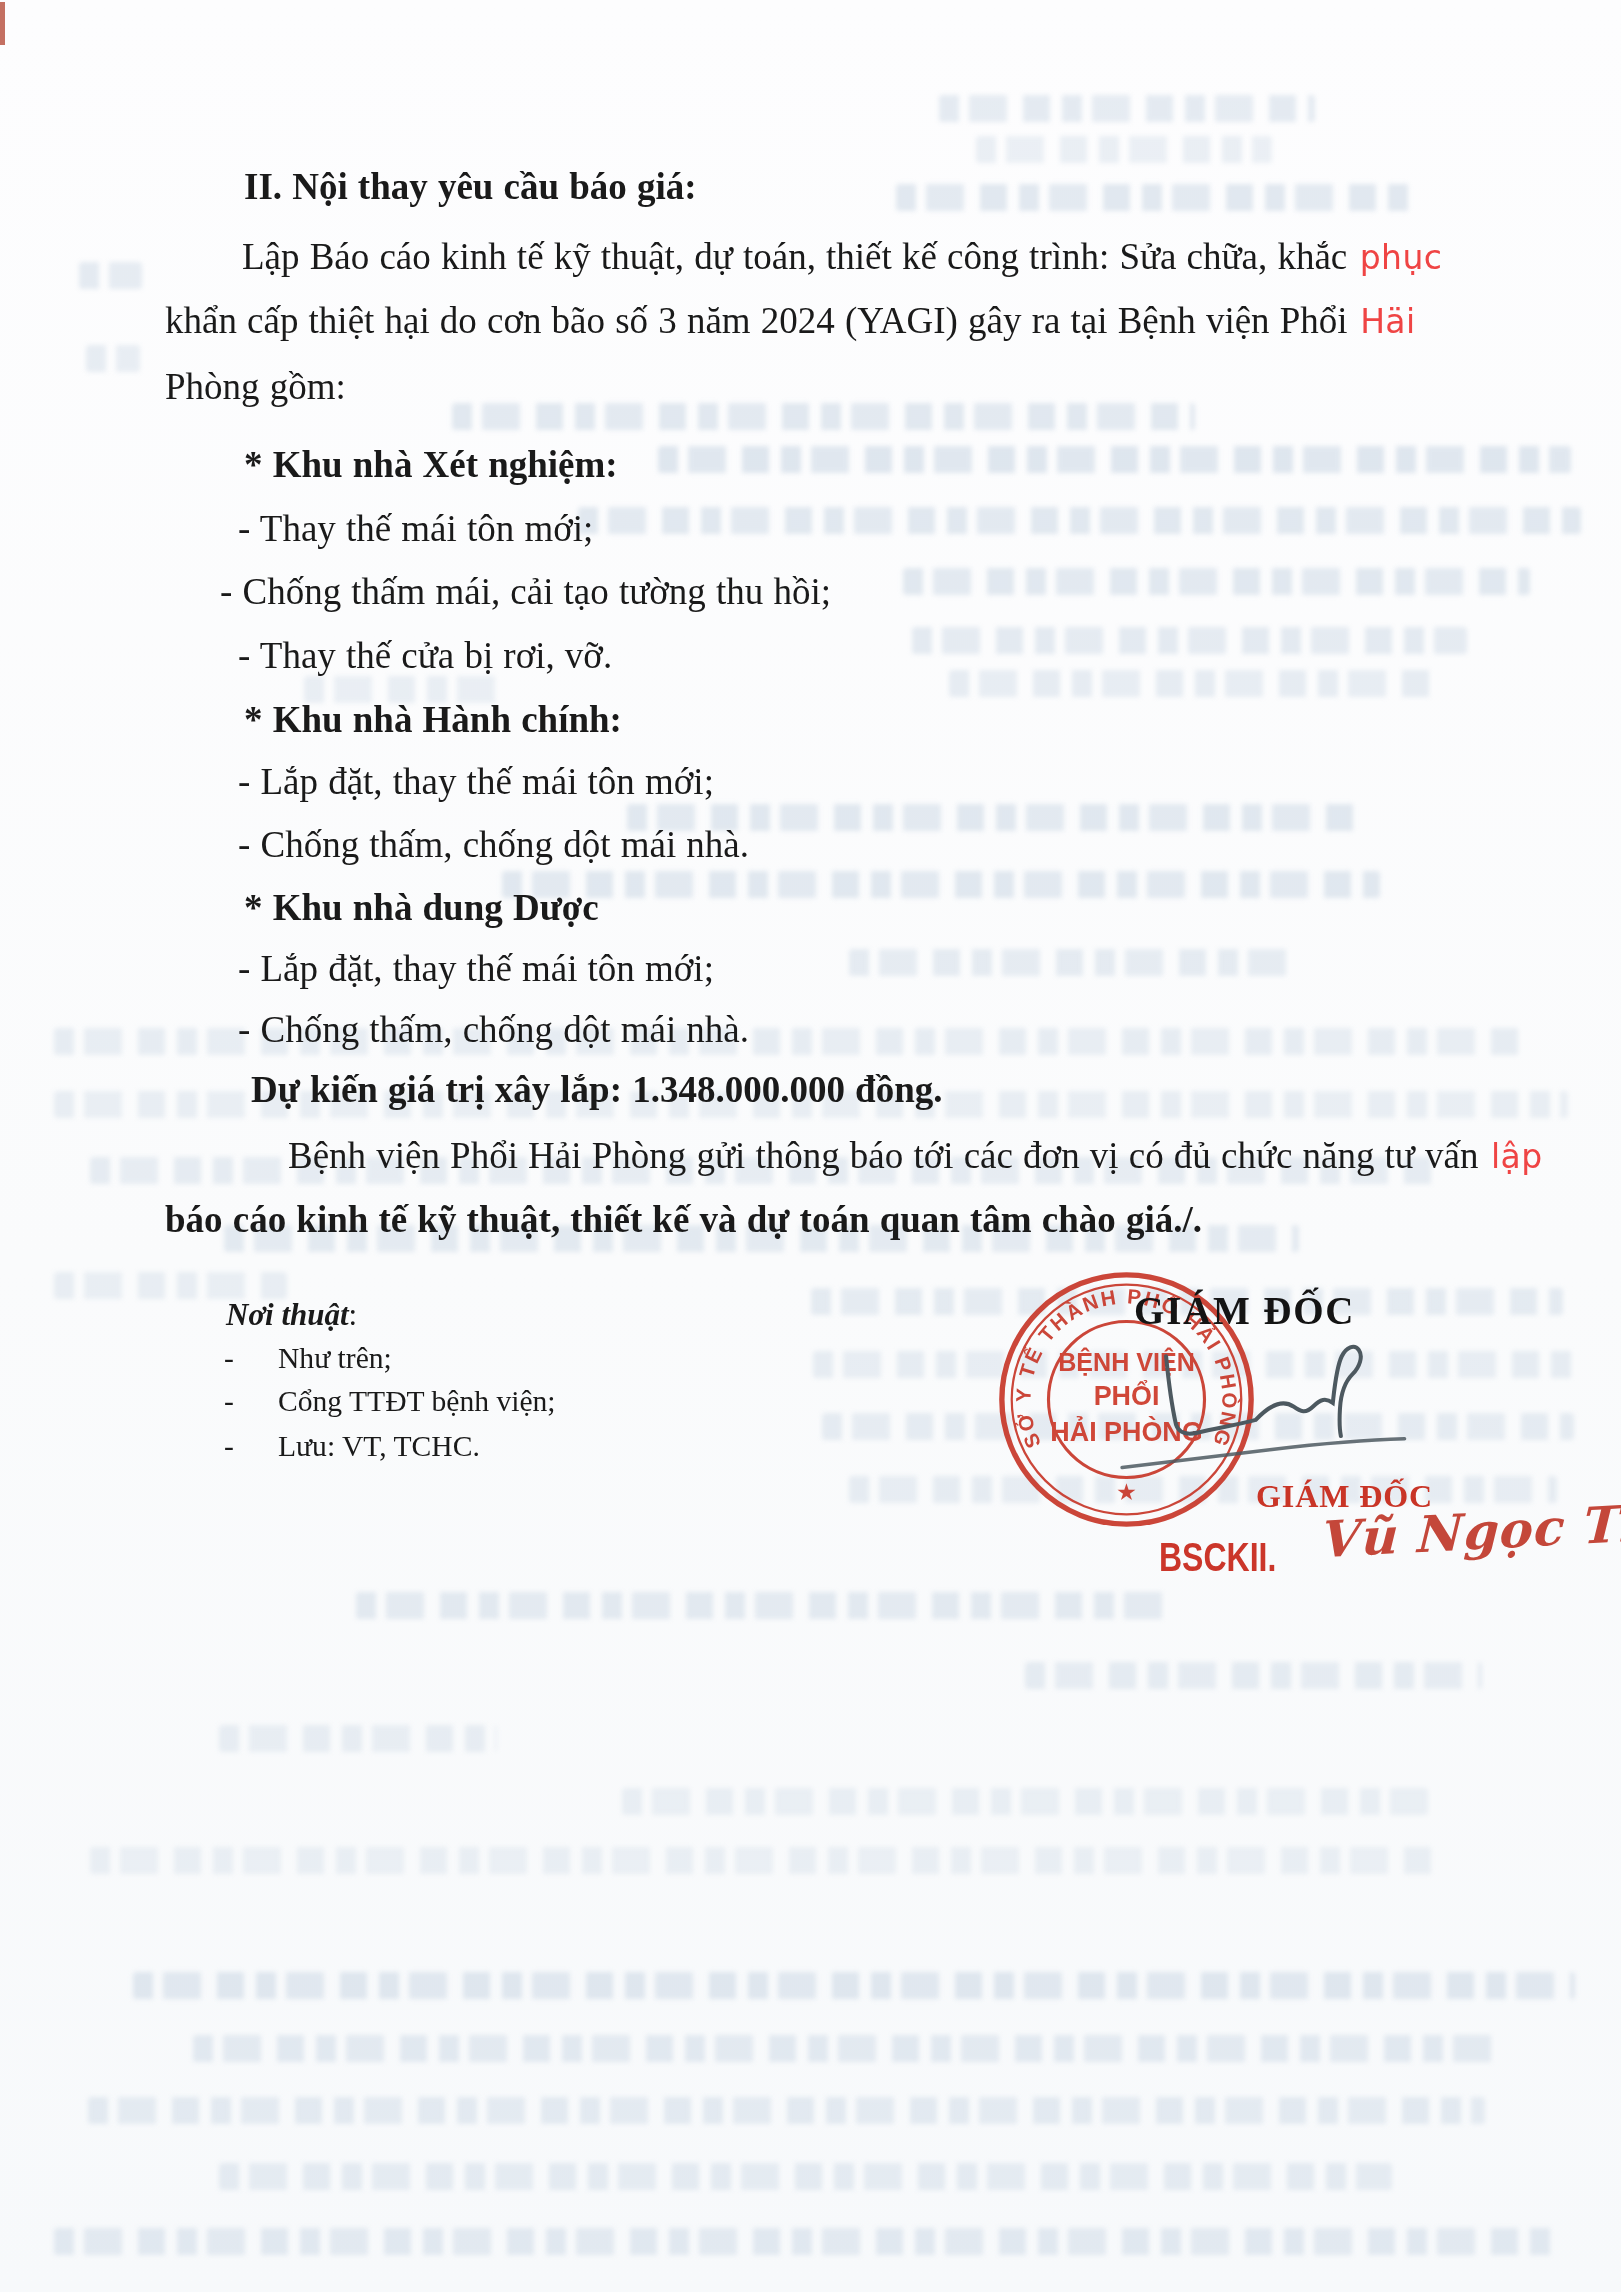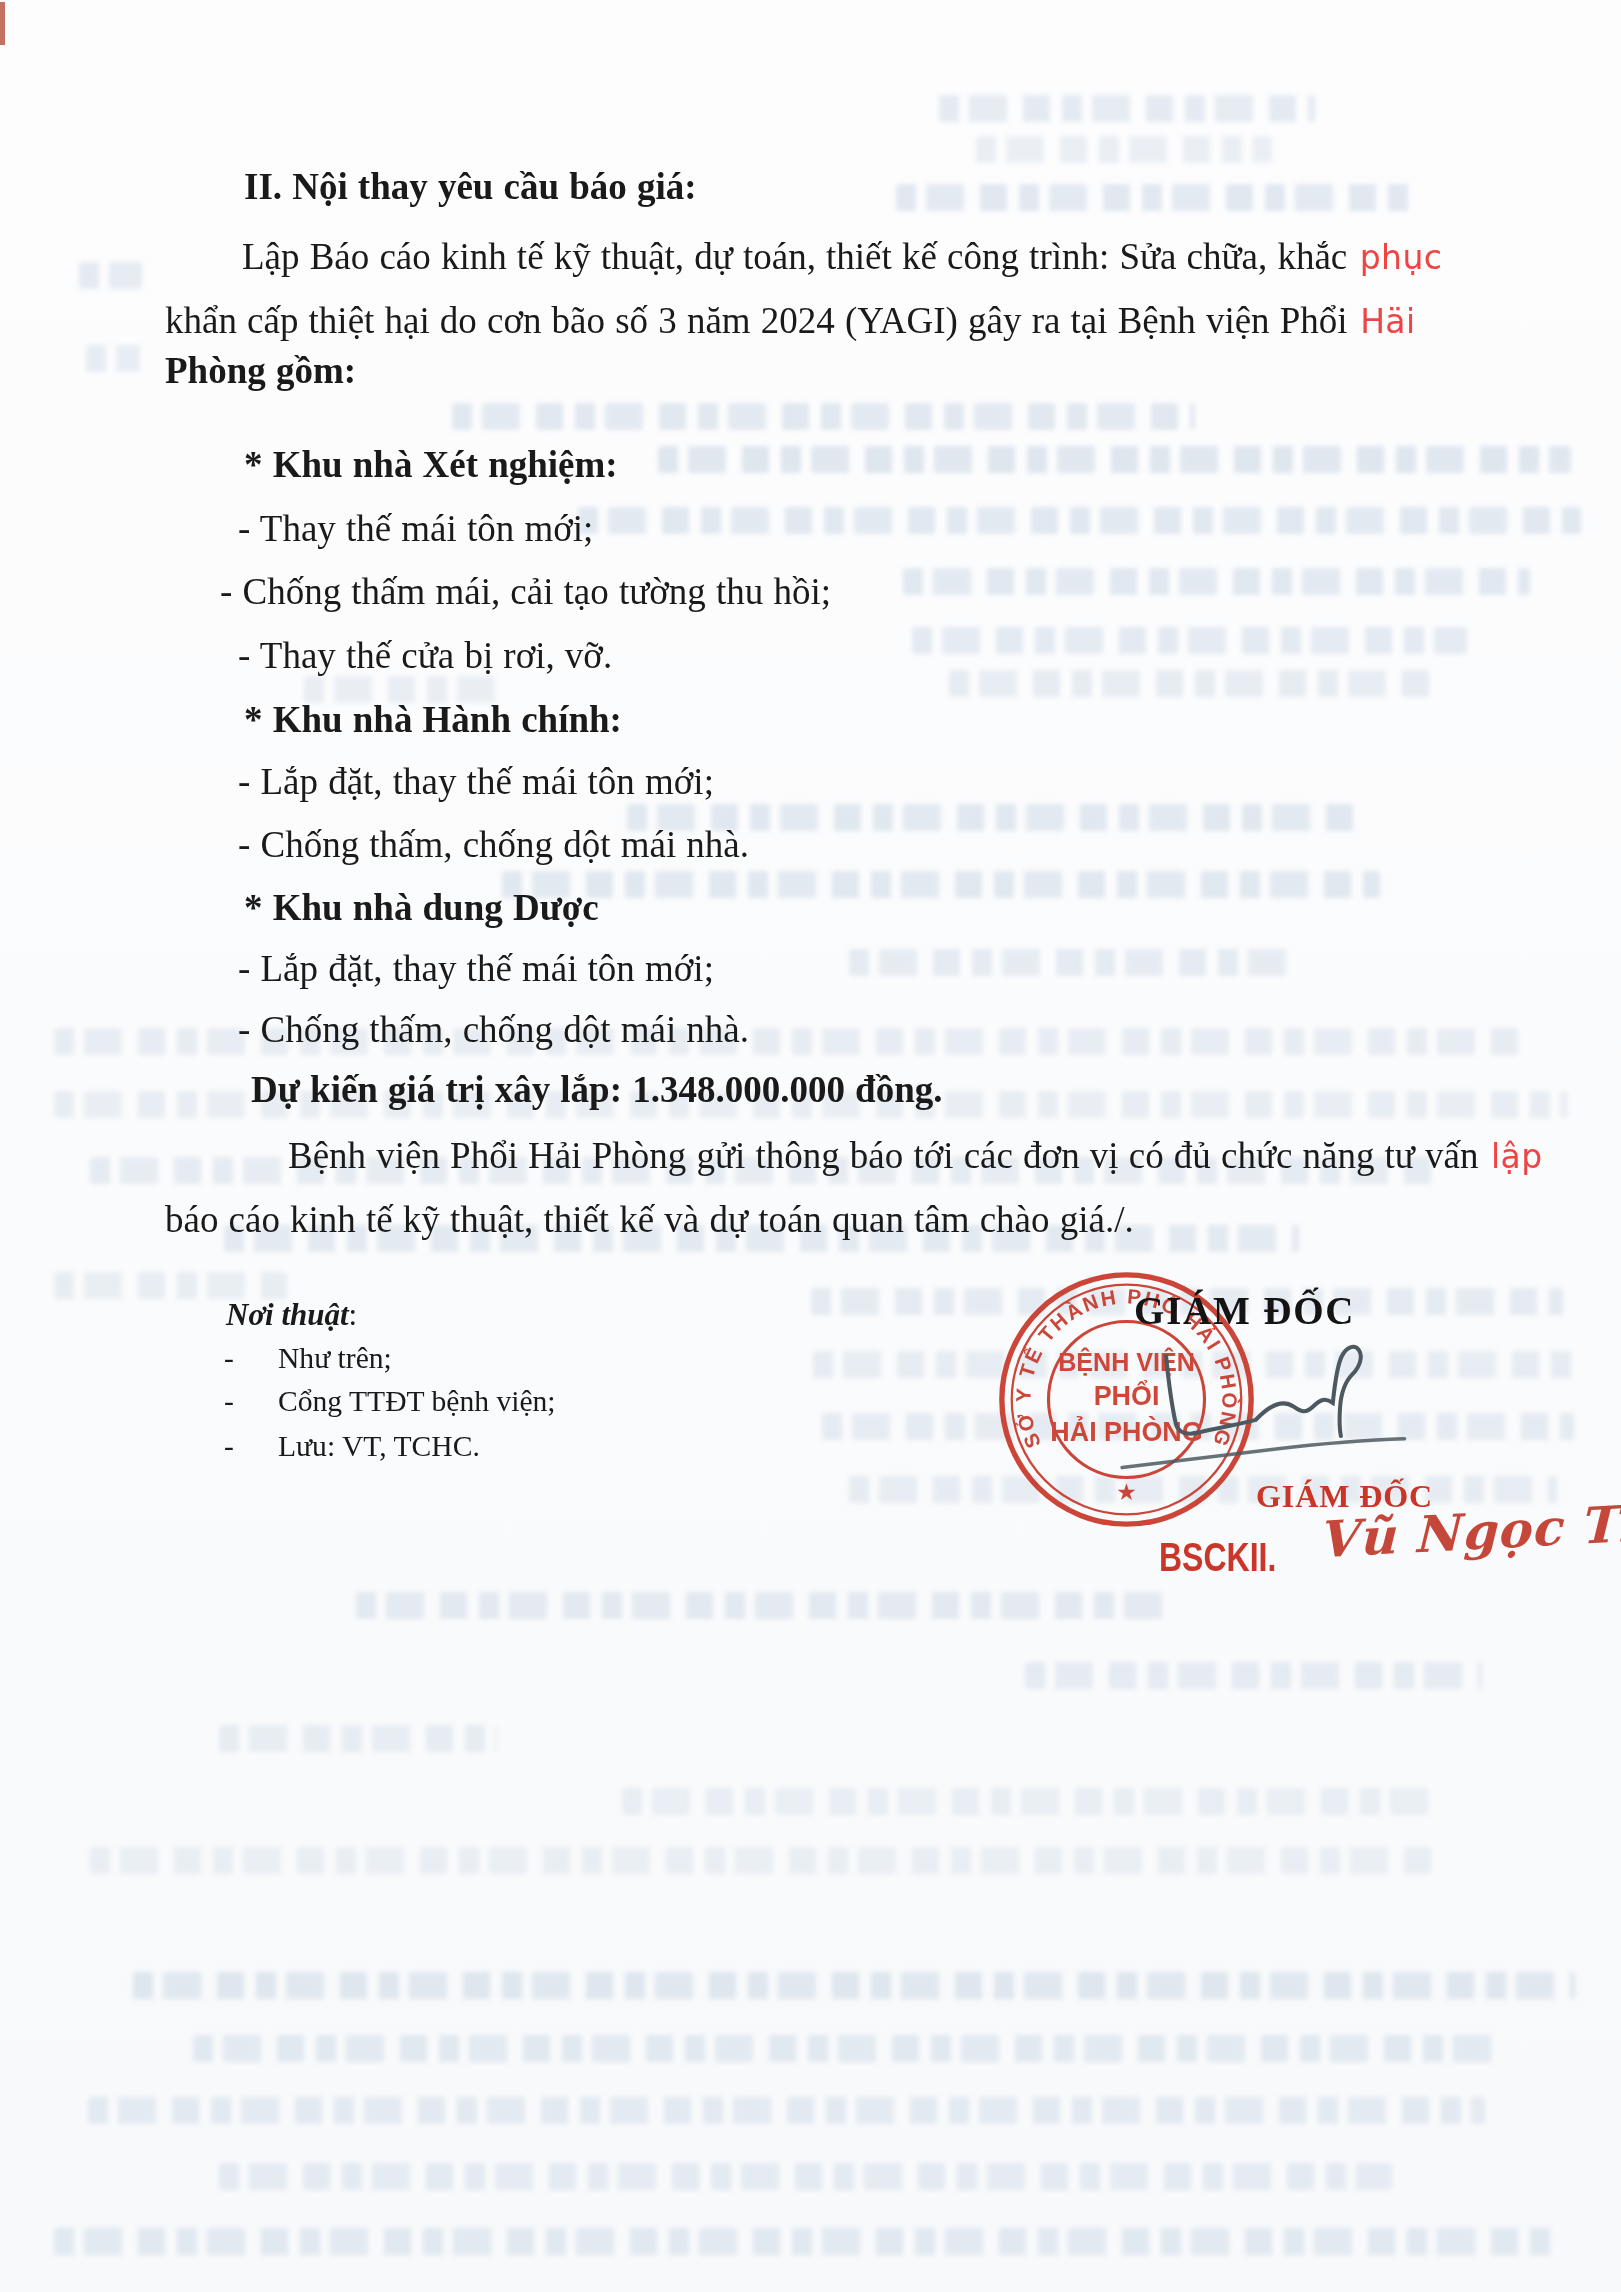--- a/index.html
+++ b/index.html
@@ -102,41 +102,41 @@
   <div class="edge-artifact"></div>
 
   <div class="line bold" style="left:244px;top:165px;">II. Nội thay yêu cầu báo giá:</div>
 
   <div class="line" style="left:242px;top:235px;">
     <span>Lập Báo cáo kinh tế kỹ thuật, dự toán, thiết kế công trình: Sửa chữa, khắc</span><span class="tail">phục</span>
   </div>
   <div class="line" style="left:165px;top:299px;">
     <span>khẩn cấp thiệt hại do cơn bão số 3 năm 2024 (YAGI) gây ra tại Bệnh viện Phổi</span><span class="tail">Häi</span>
   </div>
-  <div class="line" style="left:165px;top:349px;font-weight:bold;">Phòng gồm:</div>
+  <div class="line" style="left:165px;top:365px;">Phòng gồm:</div>
 
   <div class="line bold" style="left:244px;top:443px;">* Khu nhà Xét nghiệm:</div>
   <div class="line" style="left:238px;top:507px;">- Thay thế mái tôn mới;</div>
   <div class="line" style="left:220px;top:570px;">- Chống thấm mái, cải tạo tường thu hồi;</div>
   <div class="line" style="left:238px;top:634px;">- Thay thế cửa bị rơi, vỡ.</div>
 
   <div class="line bold" style="left:244px;top:698px;">* Khu nhà Hành chính:</div>
   <div class="line" style="left:238px;top:760px;">- Lắp đặt, thay thế mái tôn mới;</div>
   <div class="line" style="left:238px;top:823px;">- Chống thấm, chống dột mái nhà.</div>
 
   <div class="line bold" style="left:244px;top:886px;">* Khu nhà dung Dược</div>
   <div class="line" style="left:238px;top:947px;">- Lắp đặt, thay thế mái tôn mới;</div>
   <div class="line" style="left:238px;top:1008px;">- Chống thấm, chống dột mái nhà.</div>
 
   <div class="line bold" style="left:251px;top:1068px;">Dự kiến giá trị xây lắp: 1.348.000.000 đồng.</div>
 
   <div class="line" style="left:240px;top:1134px;margin-left:48px;">
     <span>Bệnh viện Phổi Hải Phòng gửi thông báo tới các đơn vị có đủ chức năng tư vấn</span><span class="tail">lập</span>
   </div>
-  <div class="line" style="left:165px;top:1198px;">báo cáo kinh tế kỹ thuật, thiết kế và dự toán quan tâm chào giá./.</div>
+  <div class="line" style="left:165px;top:1198px;font-weight:bold;">báo cáo kinh tế kỹ thuật, thiết kế và dự toán quan tâm chào giá./.</div>
 
   <div class="recipient-label" style="left:226px;top:1297px;">
     <span>Nơi thuật</span><span class="colon">:</span>
   </div>
   <div class="recipient-item" style="left:224px;top:1342px;">
     <span class="dash">-</span><span>Như trên;</span>
   </div>
   <div class="recipient-item" style="left:224px;top:1385px;">
     <span class="dash">-</span><span>Cổng TTĐT bệnh viện;</span>
   </div>

